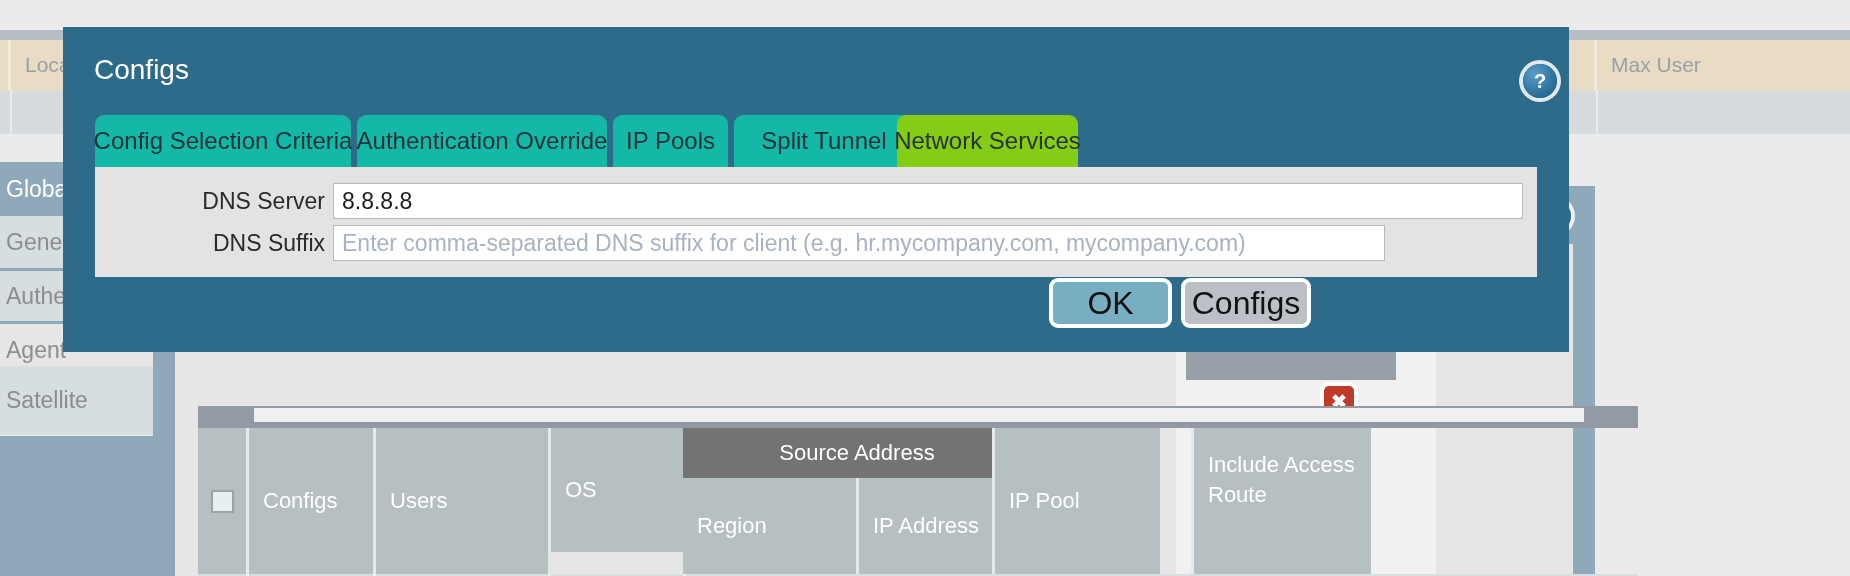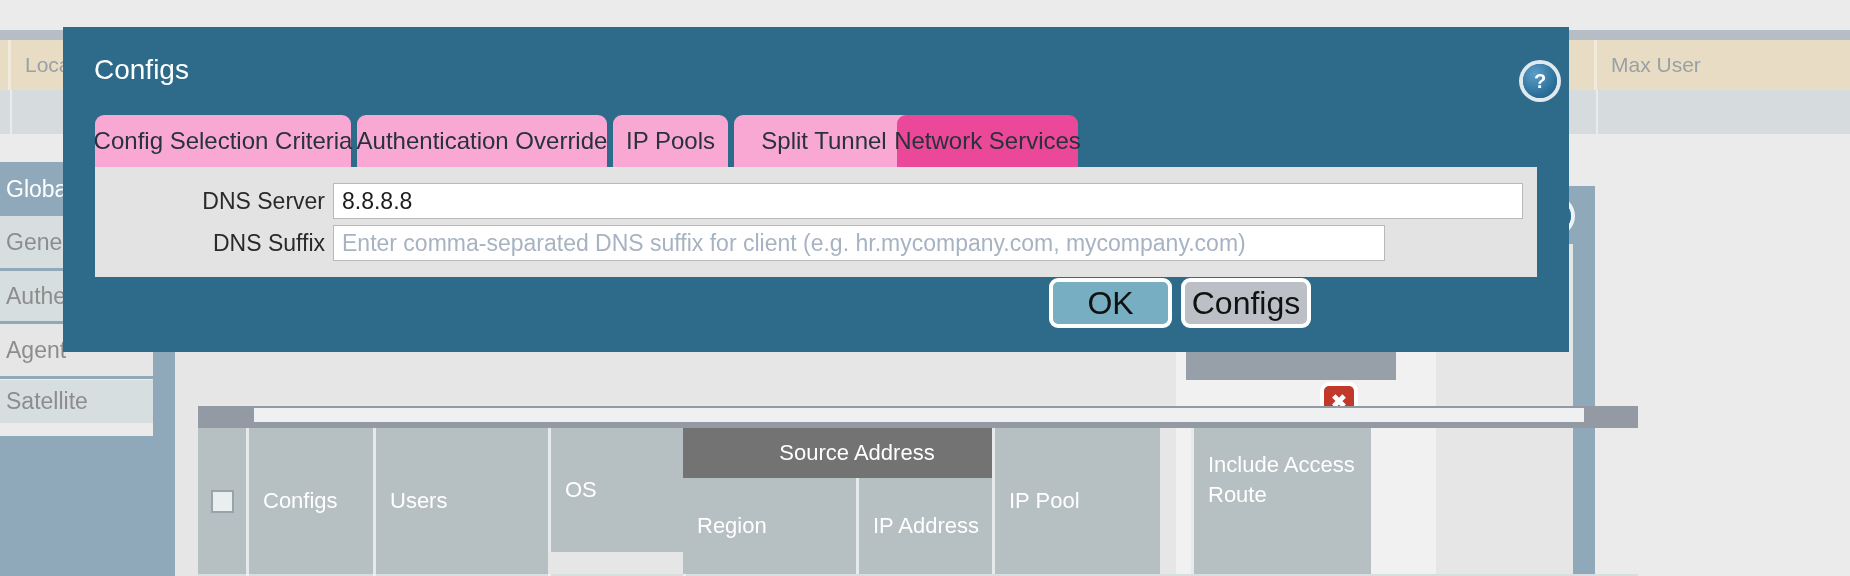--- a/index.html
+++ b/index.html
@@ -267,32 +267,32 @@
 
   .tabstrip {
     position: absolute;
     left: 32px; top: 88px;
     height: 52px;
   }
   .tab {
     position: absolute;
     top: 0;
     height: 52px;
-    background: #f9a8d4;
+    background: #14b8a6;
     border-radius: 9px 9px 0 0;
     display: flex;
     align-items: center;
     justify-content: center;
     color: #27323a;
     font-size: 24px;
     box-sizing: border-box;
     white-space: nowrap;
   }
   .tab.active {
-    background: #ec4899;
+    background: #84cc16;
     text-align: center;
   }
 
   .panel {
     position: absolute;
     left: 32px; top: 140px;
     width: 1442px; height: 110px;
     background: #e3e3e3;
   }
   .field-row {
@@ -373,21 +373,21 @@
     </div>
     <div class="nav-sep" style="top:134px"></div>
     <div class="nav-item alt" style="top:137px;height:50px">
       <span>Authen</span>
     </div>
     <div class="nav-sep" style="top:187px"></div>
     <div class="nav-item plain" style="top:190px;height:52px">
       <span>Agent</span>
     </div>
     <div class="nav-sep" style="top:242px"></div>
-    <div class="nav-item alt" style="top:246px;height:43px">
+    <div class="nav-item alt" style="top:232px;height:69px">
       <span>Satellite</span>
     </div>
     <div class="nav-item selected" style="top:302px;height:140px"></div>
   </div>
 
   <div class="bg-panel">
     <div class="bg-help-icon">
       <div class="help-circle">?</div>
     </div>
     <div class="bg-panel-body"></div>

